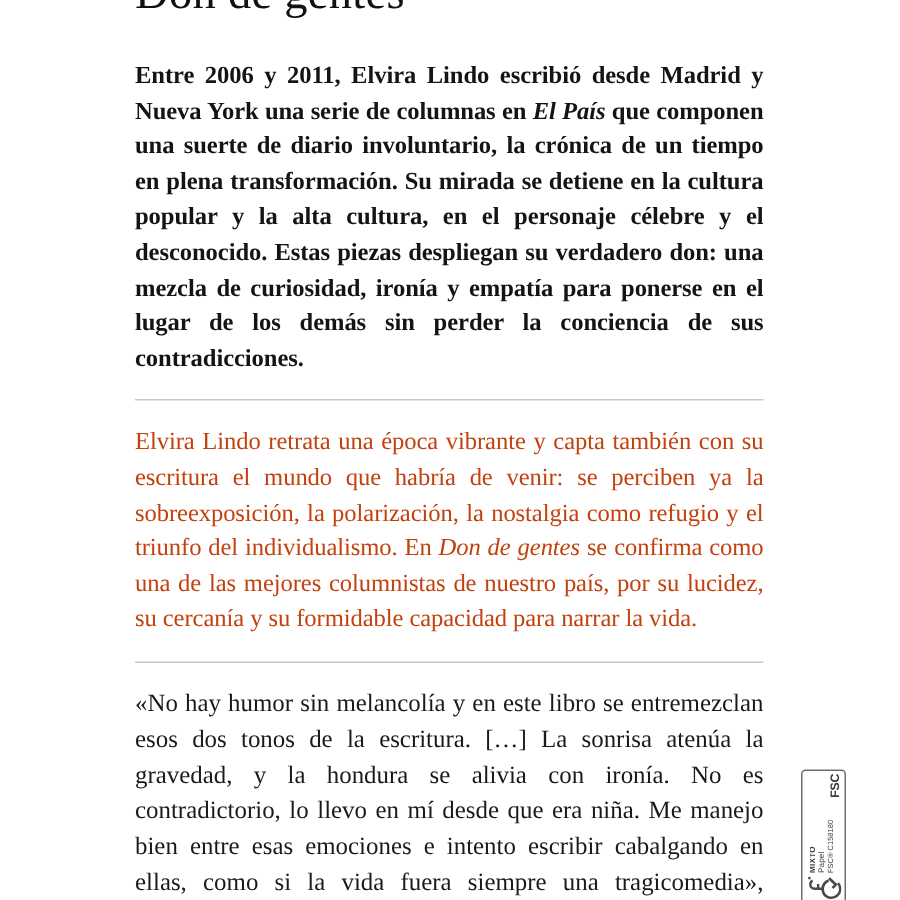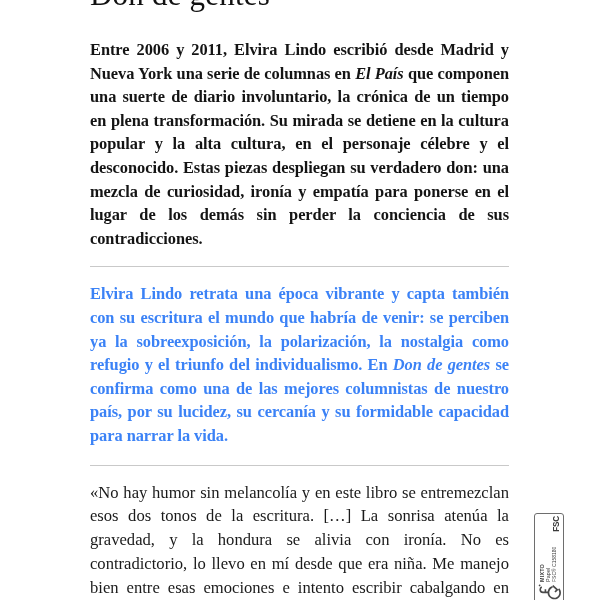--- a/index.html
+++ b/index.html
@@ -56,22 +56,22 @@
     color: #141414;
     hyphens: manual;
   }
 
   p.lead {
     font-weight: 700;
     letter-spacing: -0.05px;
   }
 
   p.highlight {
-    font-weight: 700;
-    color: #3b82f6;
+    font-weight: 400;
+    color: #c2410c;
     letter-spacing: -0.05px;
   }
 
   p.quote {
     font-weight: 400;
     color: #1a1a1a;
     font-size: 16.6px;
     line-height: 23.8px;
   }
 

